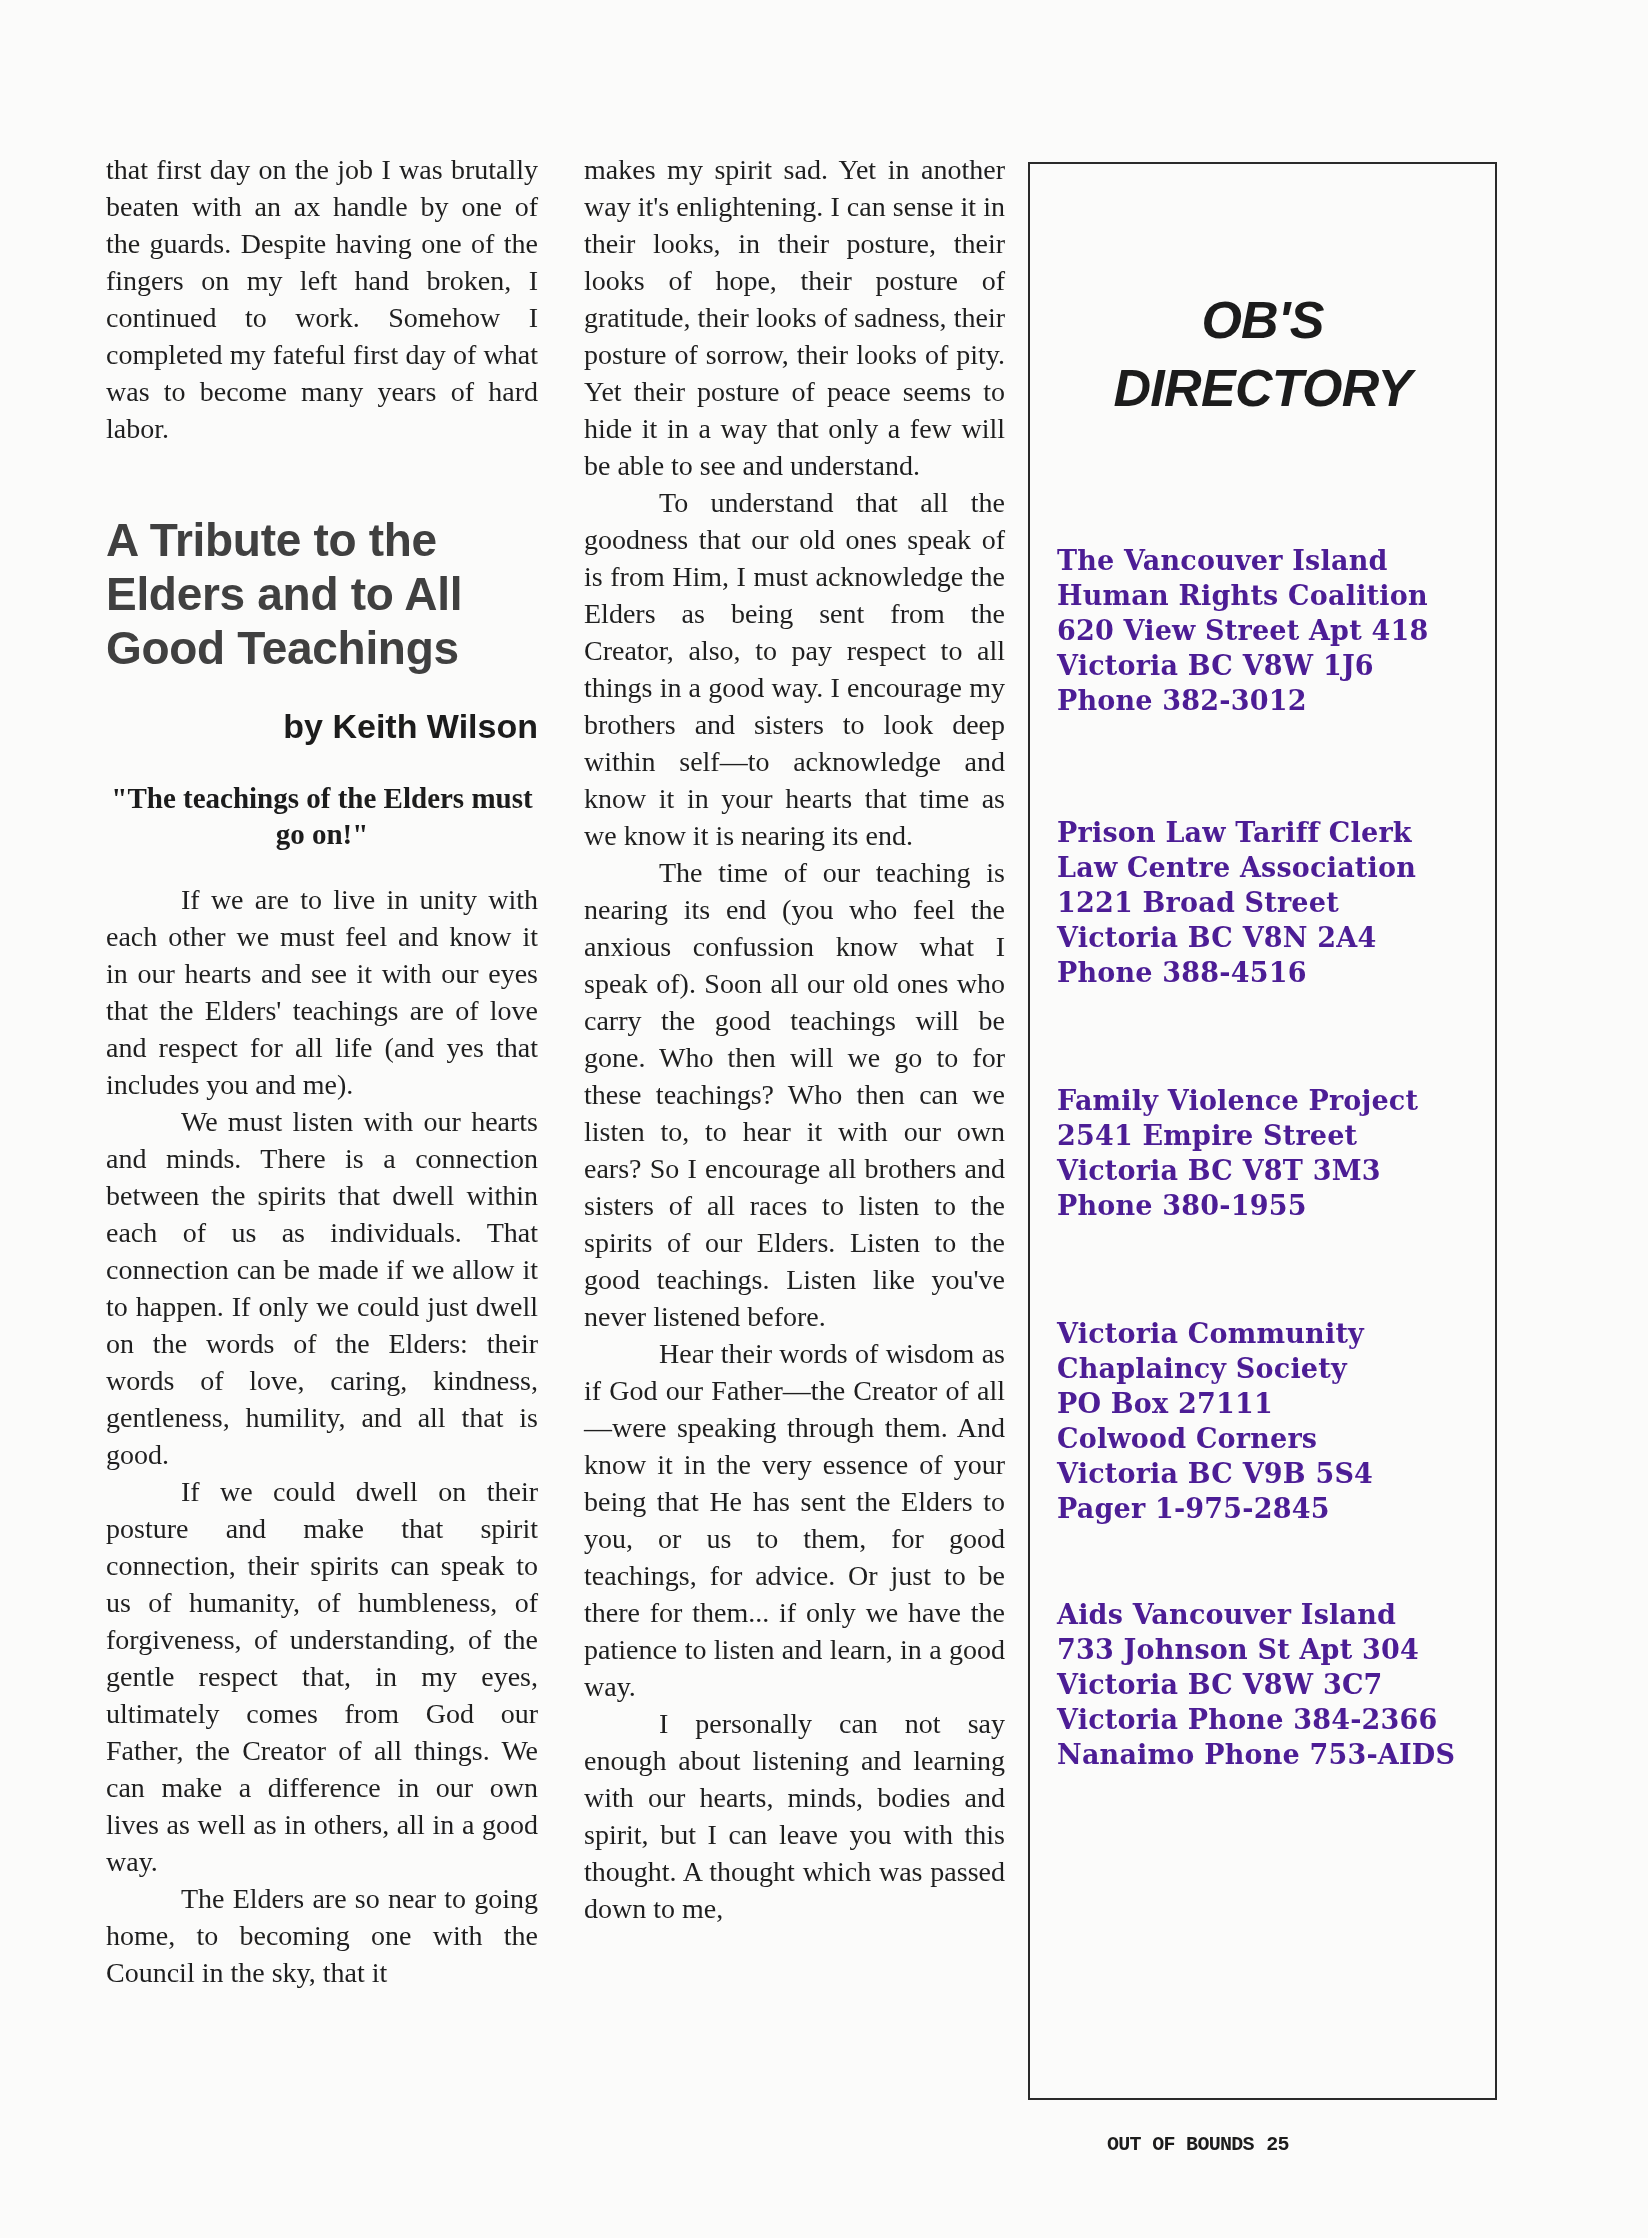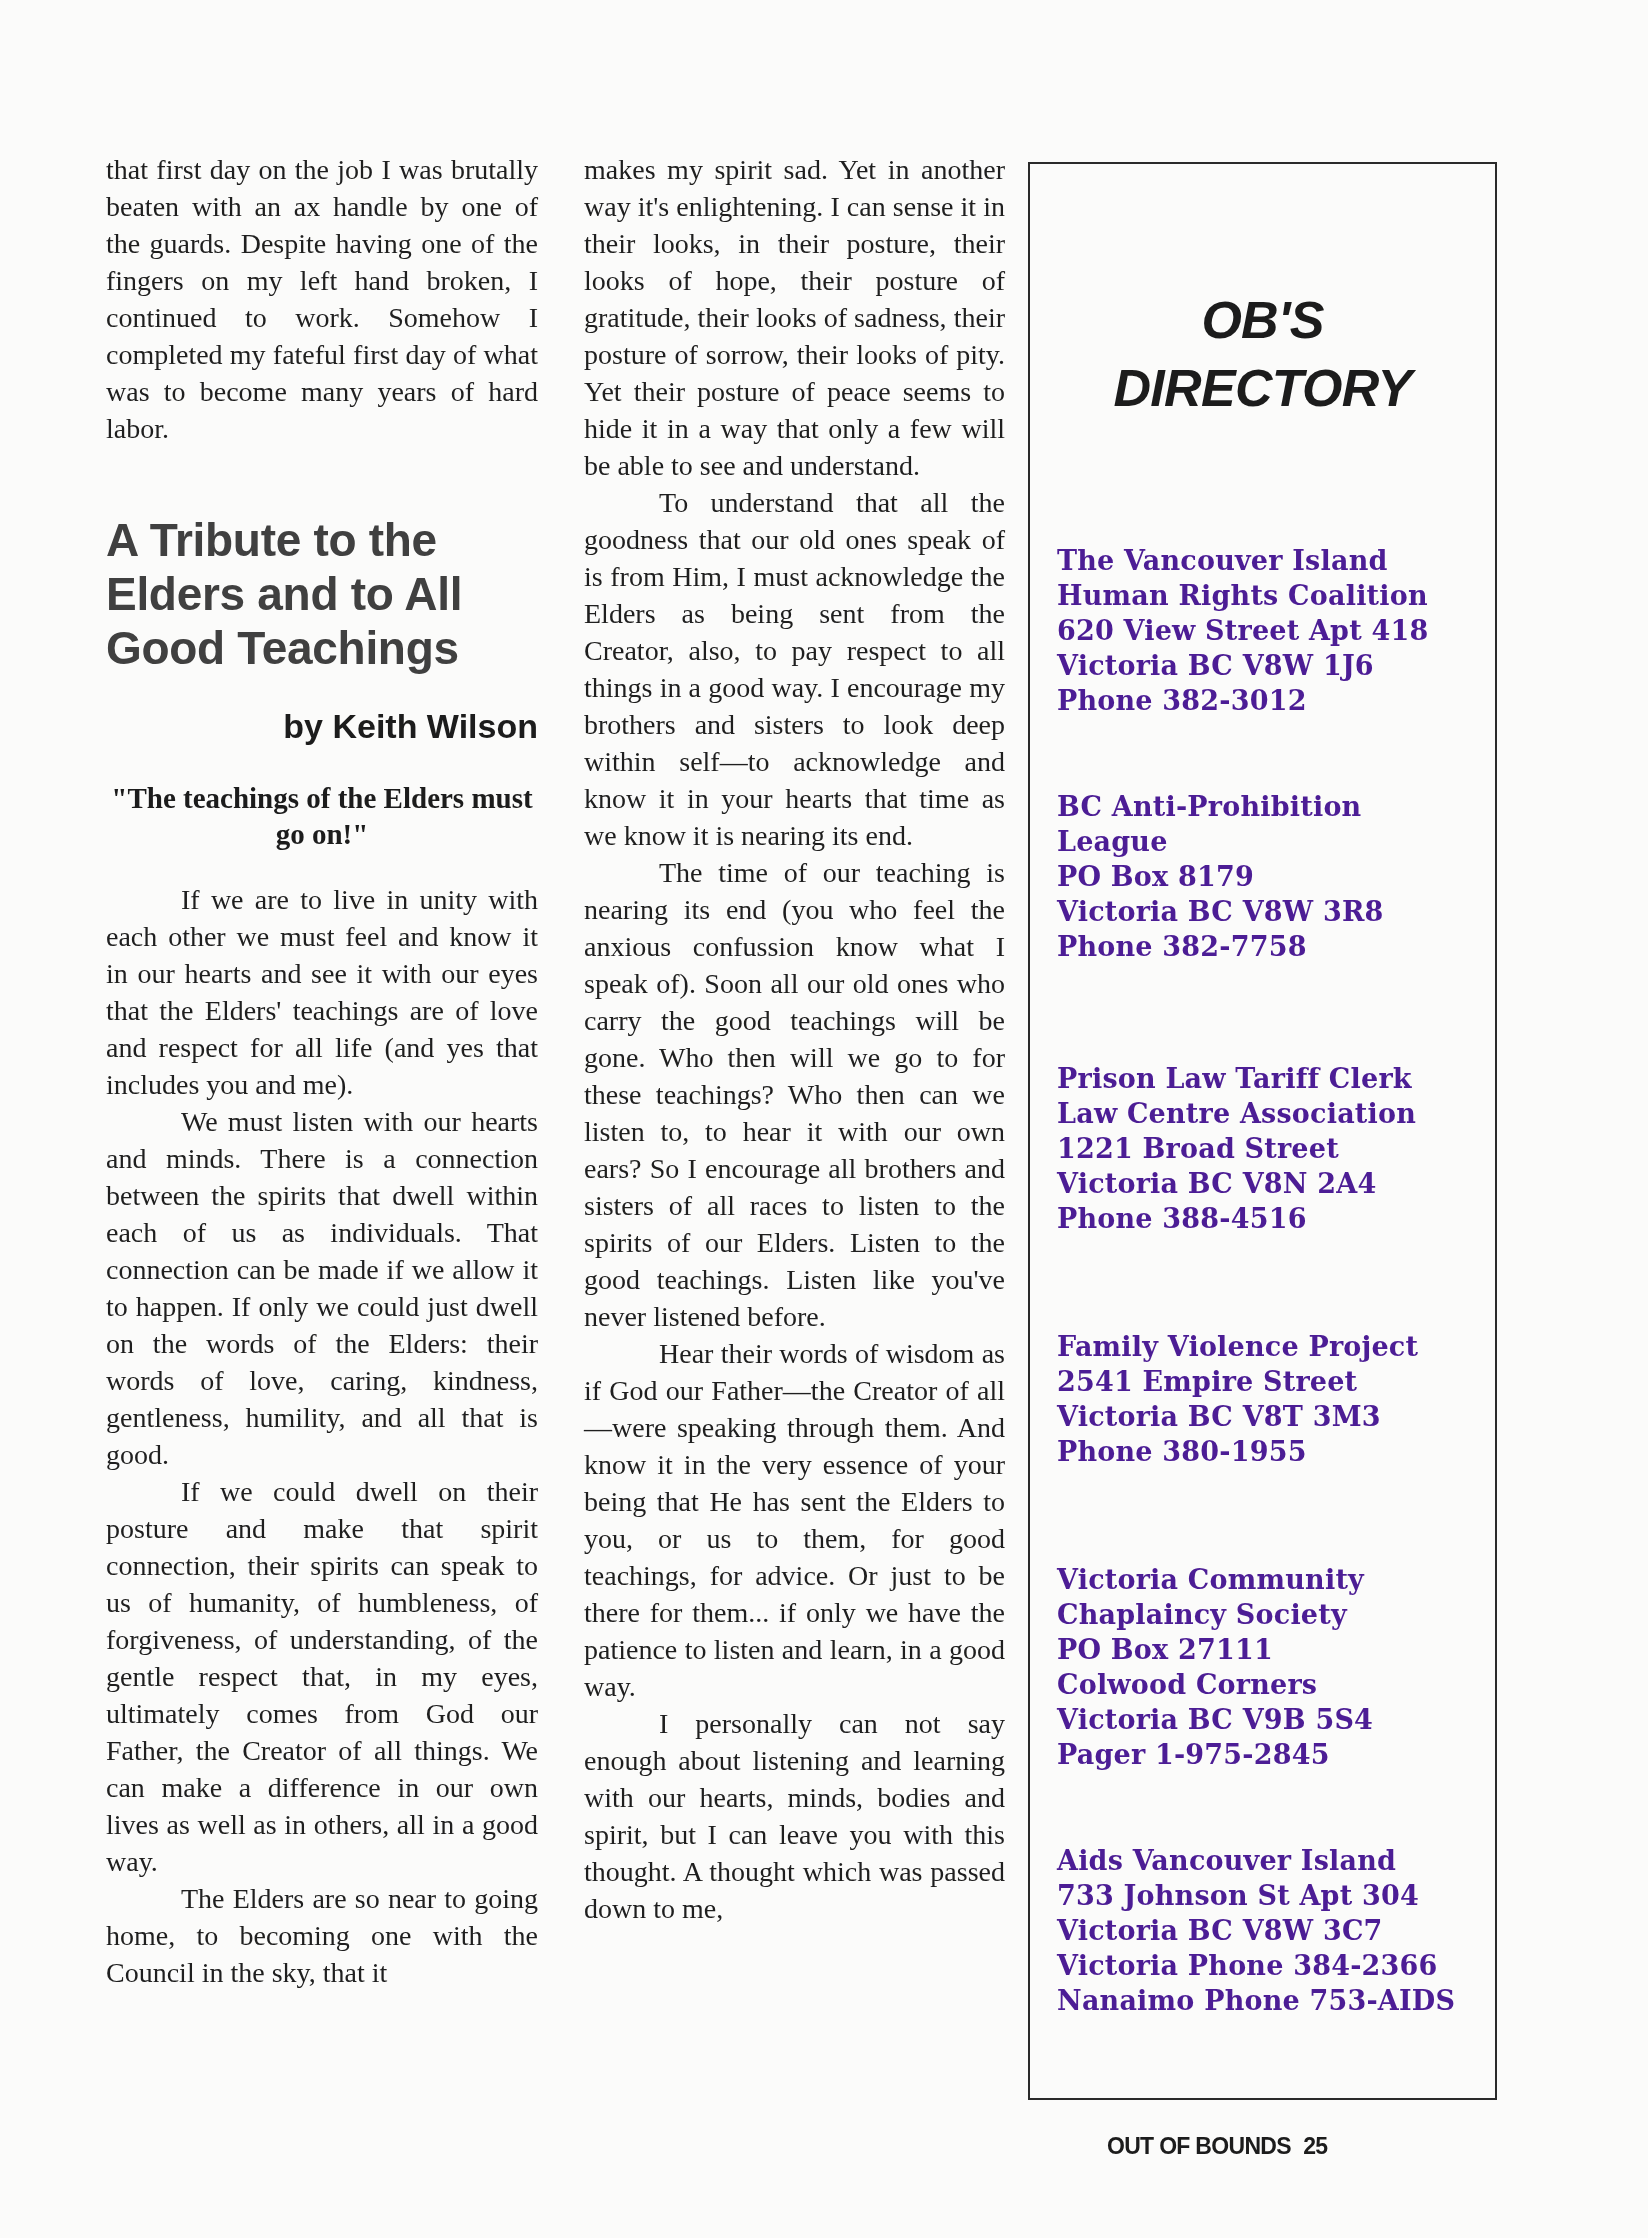--- a/index.html
+++ b/index.html
@@ -79,23 +79,23 @@
     color:#4c1d95;
     letter-spacing:0.2px;
     white-space:nowrap;
   }
   .entry div { margin:0; }
   .entry + .entry { margin-top:0; }
 
   .footer {
     position:absolute;
     left:1107px; top:2133px;
-    font-family:Liberation Sans, sans-serif;
+    font-family:Liberation Mono, monospace;
     font-weight:700;
-    font-size:23px;
+    font-size:20px;
     color:#1c1c1c;
     letter-spacing:-0.7px;
     white-space:nowrap;
   }
   .footer .page-num { margin-left:12.3px; }
 </style>
 </head>
 <body>
 
 <div class="page">
@@ -129,27 +129,20 @@
 
     <div class="entries">
       <div class="entry" style="margin-top:0;">
         <div>The Vancouver Island</div>
         <div>Human Rights Coalition</div>
         <div>620 View Street Apt 418</div>
         <div>Victoria BC  V8W 1J6</div>
         <div>Phone 382-3012</div>
       </div>
 
-      <div class="entry" style="margin-top:71px;">
-        <div>BC Anti-Prohibition</div>
-        <div>League</div>
-        <div>PO Box 8179</div>
-        <div>Victoria BC  V8W 3R8</div>
-        <div>Phone 382-7758</div>
-      </div>
 
       <div class="entry" style="margin-top:97px;">
         <div>Prison Law Tariff Clerk</div>
         <div>Law Centre Association</div>
         <div>1221 Broad Street</div>
         <div>Victoria BC  V8N 2A4</div>
         <div>Phone 388-4516</div>
       </div>
 
       <div class="entry" style="margin-top:93px;">

